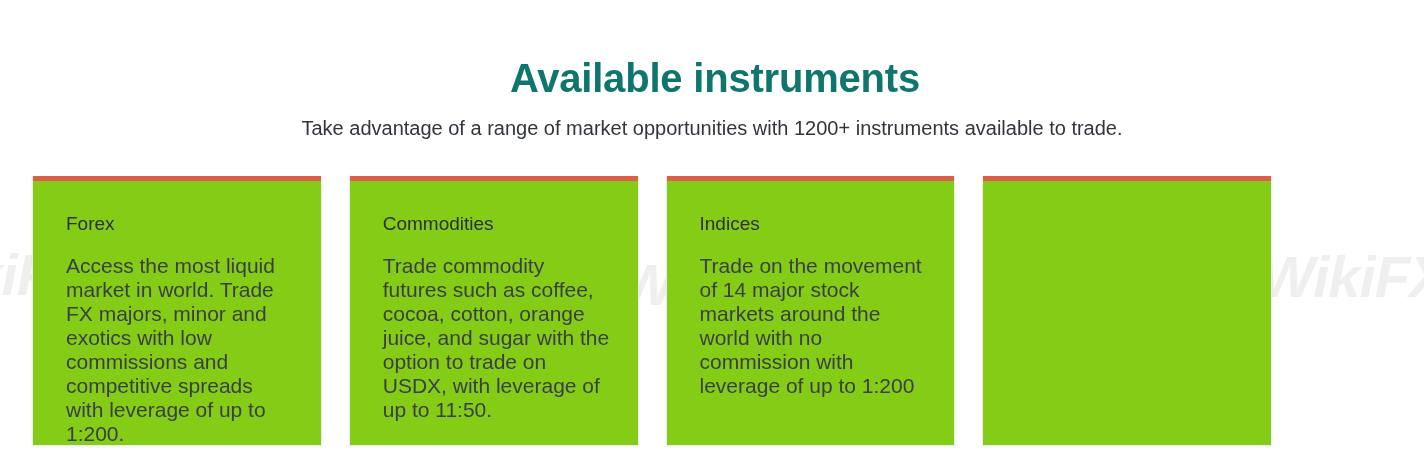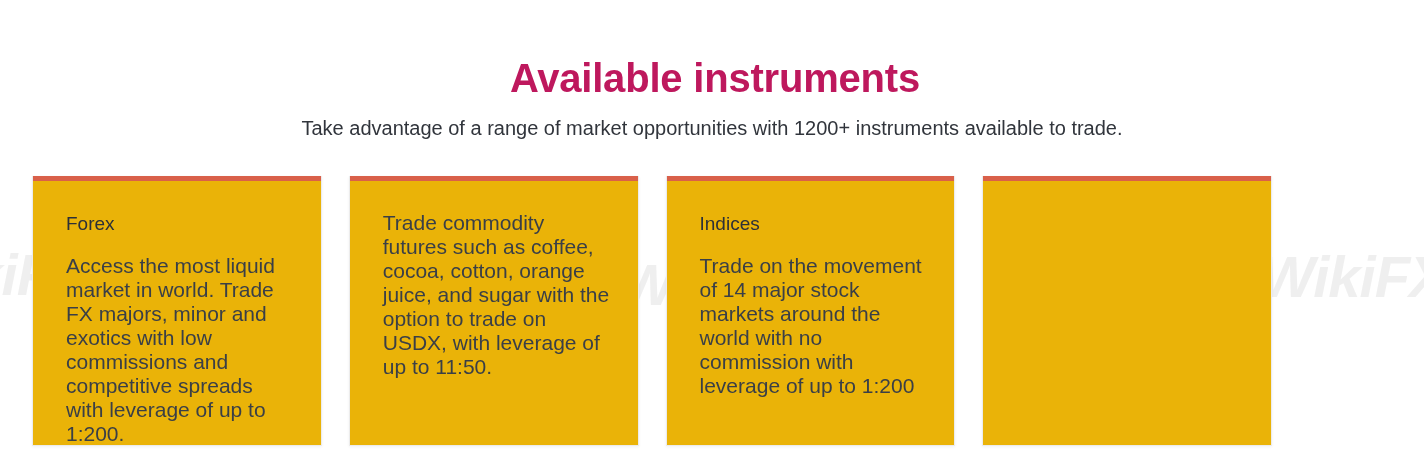--- a/index.html
+++ b/index.html
@@ -28,21 +28,21 @@
     width: 1424px;
     text-align: center;
     z-index: 3;
   }
 
   .page-title {
     margin-top: 52px;
     font-size: 40px;
     line-height: 52px;
     font-weight: 700;
-    color: #be185d;
+    color: #0f766e;
     letter-spacing: -0.2px;
     padding-left: 6px;
   }
 
   .page-subtitle {
     margin-top: 12px;
     font-size: 20px;
     line-height: 24px;
     font-weight: 400;
     color: #31353c;
@@ -114,21 +114,21 @@
     height: 272px;
     display: flex;
     gap: 27px;
     z-index: 2;
   }
 
   .card {
     position: relative;
     width: 290px;
     height: 270px;
-    background: #eab308;
+    background: #84cc16;
     border: 1px solid #ececec;
     border-top: none;
     box-shadow: 0 1px 3px rgba(0,0,0,0.055);
   }
 
   .card-accent {
     height: 5px;
     width: 100%;
     background: #d9604a;
   }
@@ -187,20 +187,21 @@
       <div class="card-accent"></div>
       <div class="card-body">
         <div class="card-title">Forex</div>
         <div class="card-text">Access the most liquid market in world. Trade FX majors, minor and exotics with low commissions and competitive spreads with leverage of up to 1:200.</div>
       </div>
     </div>
 
     <div class="card">
       <div class="card-accent"></div>
       <div class="card-body">
+        <div class="card-title">Commodities</div>
         <div class="card-text">Trade commodity futures such as coffee, cocoa, cotton, orange juice, and sugar with the option to trade on USDX, with leverage of up to 11:50.</div>
       </div>
     </div>
 
     <div class="card">
       <div class="card-accent"></div>
       <div class="card-body">
         <div class="card-title">Indices</div>
         <div class="card-text">Trade on the movement of 14 major stock markets around the world with no commission with leverage of up to 1:200</div>
       </div>

